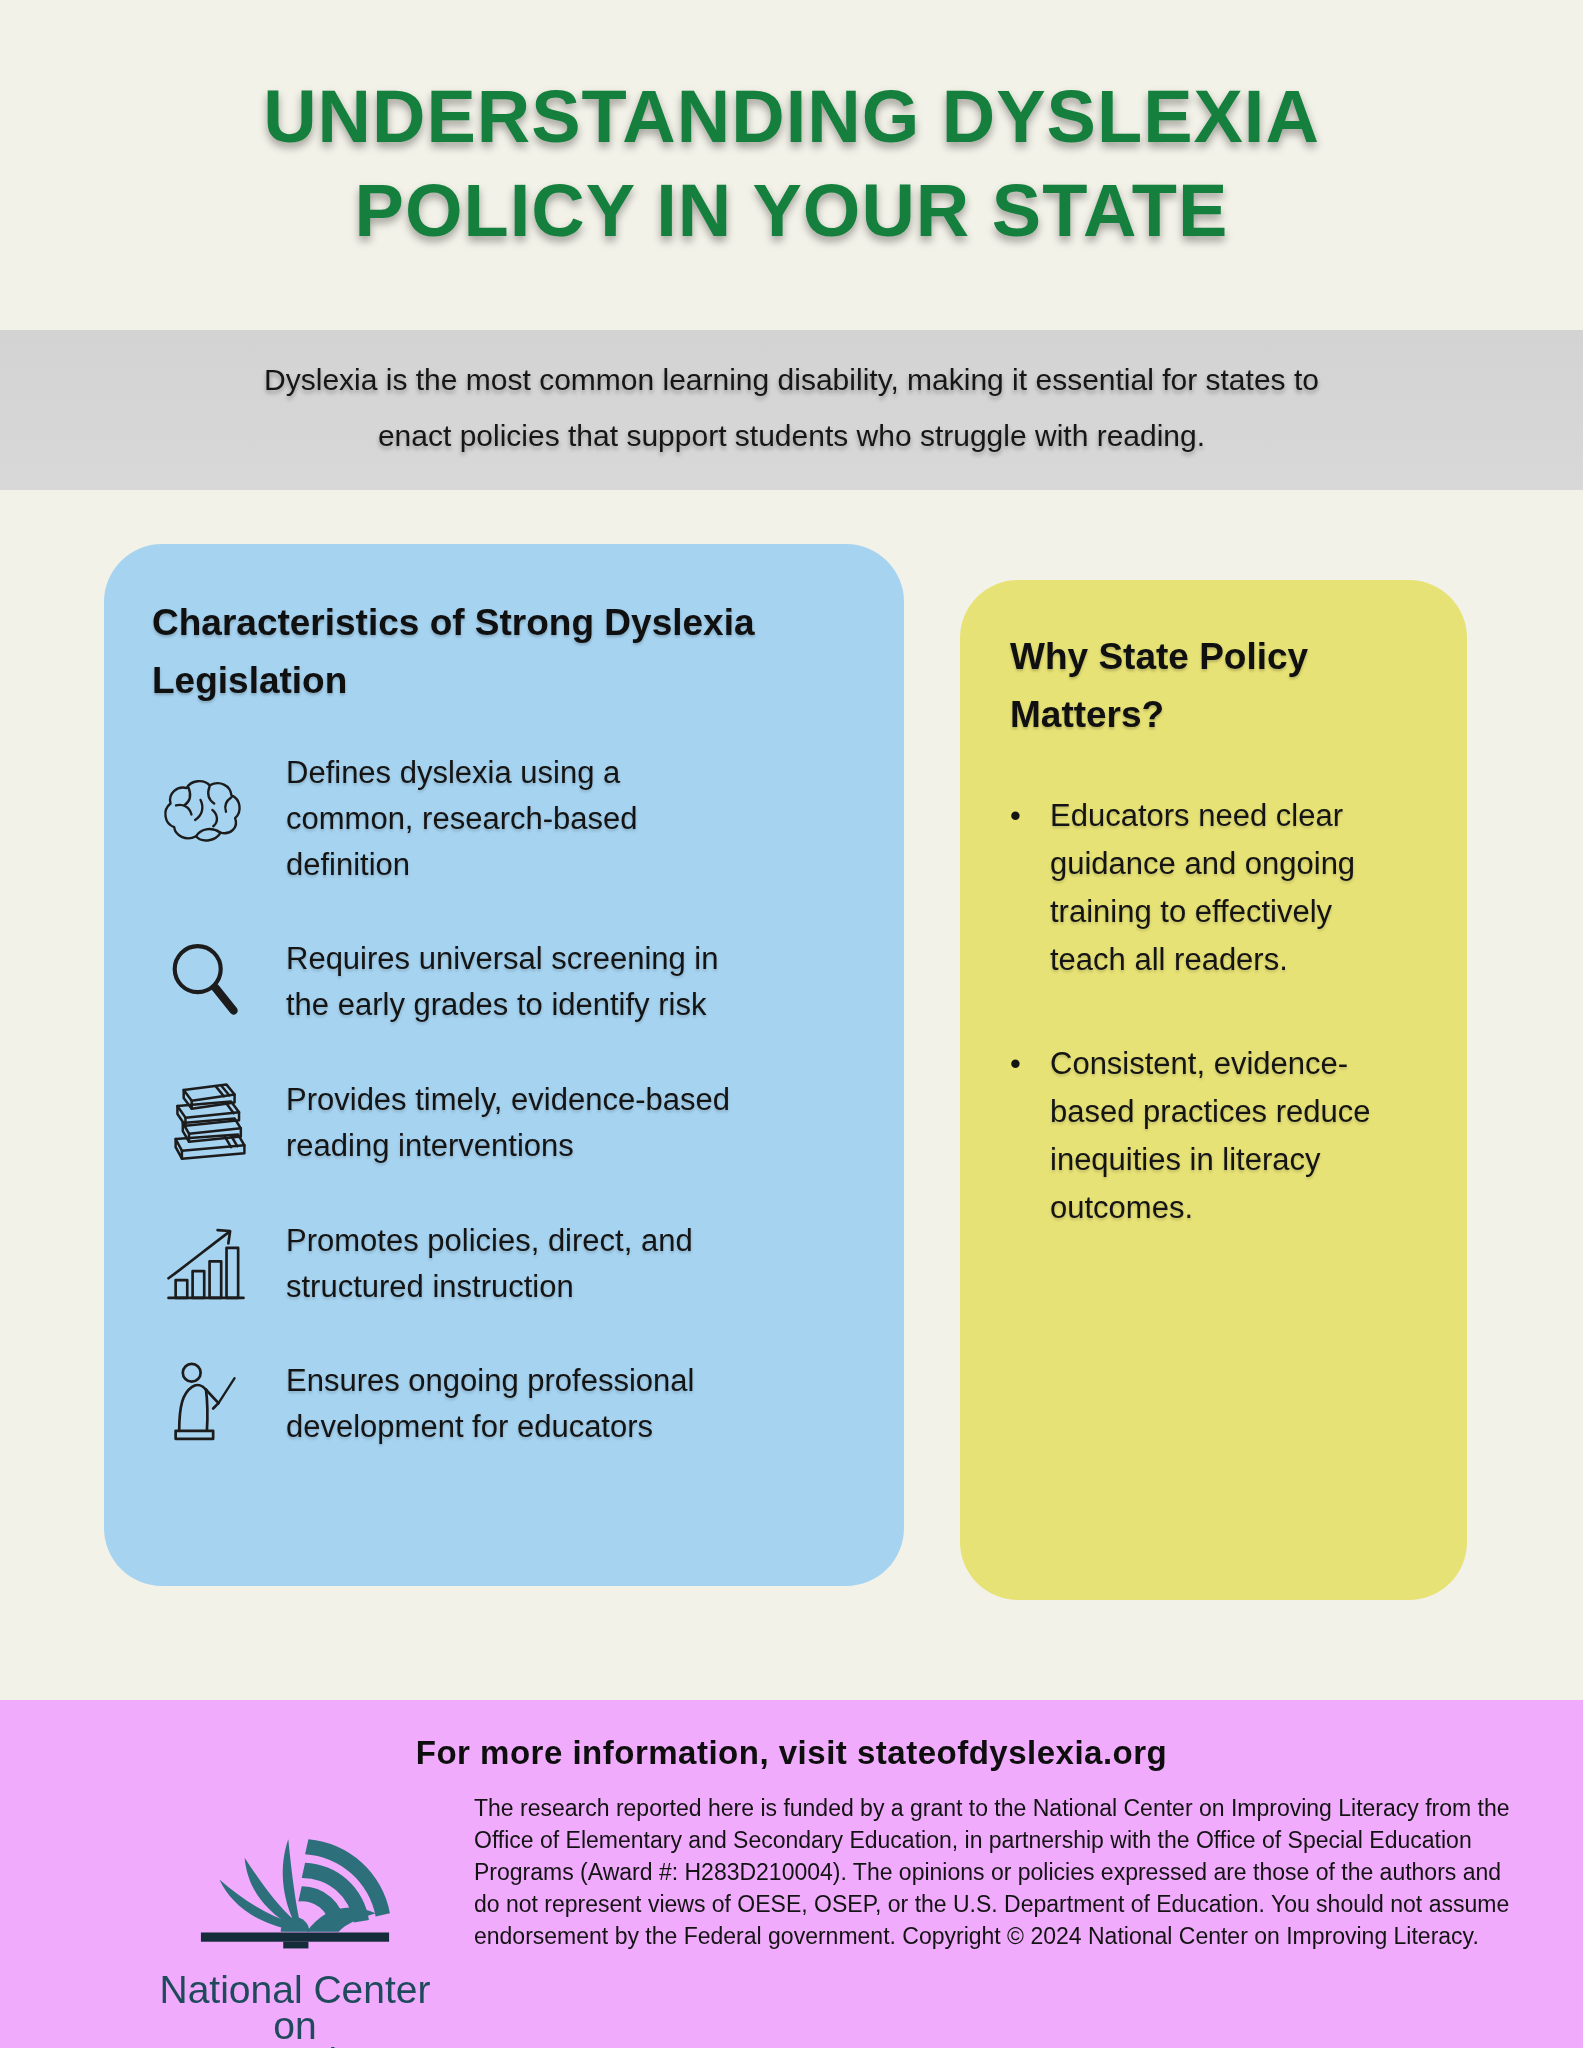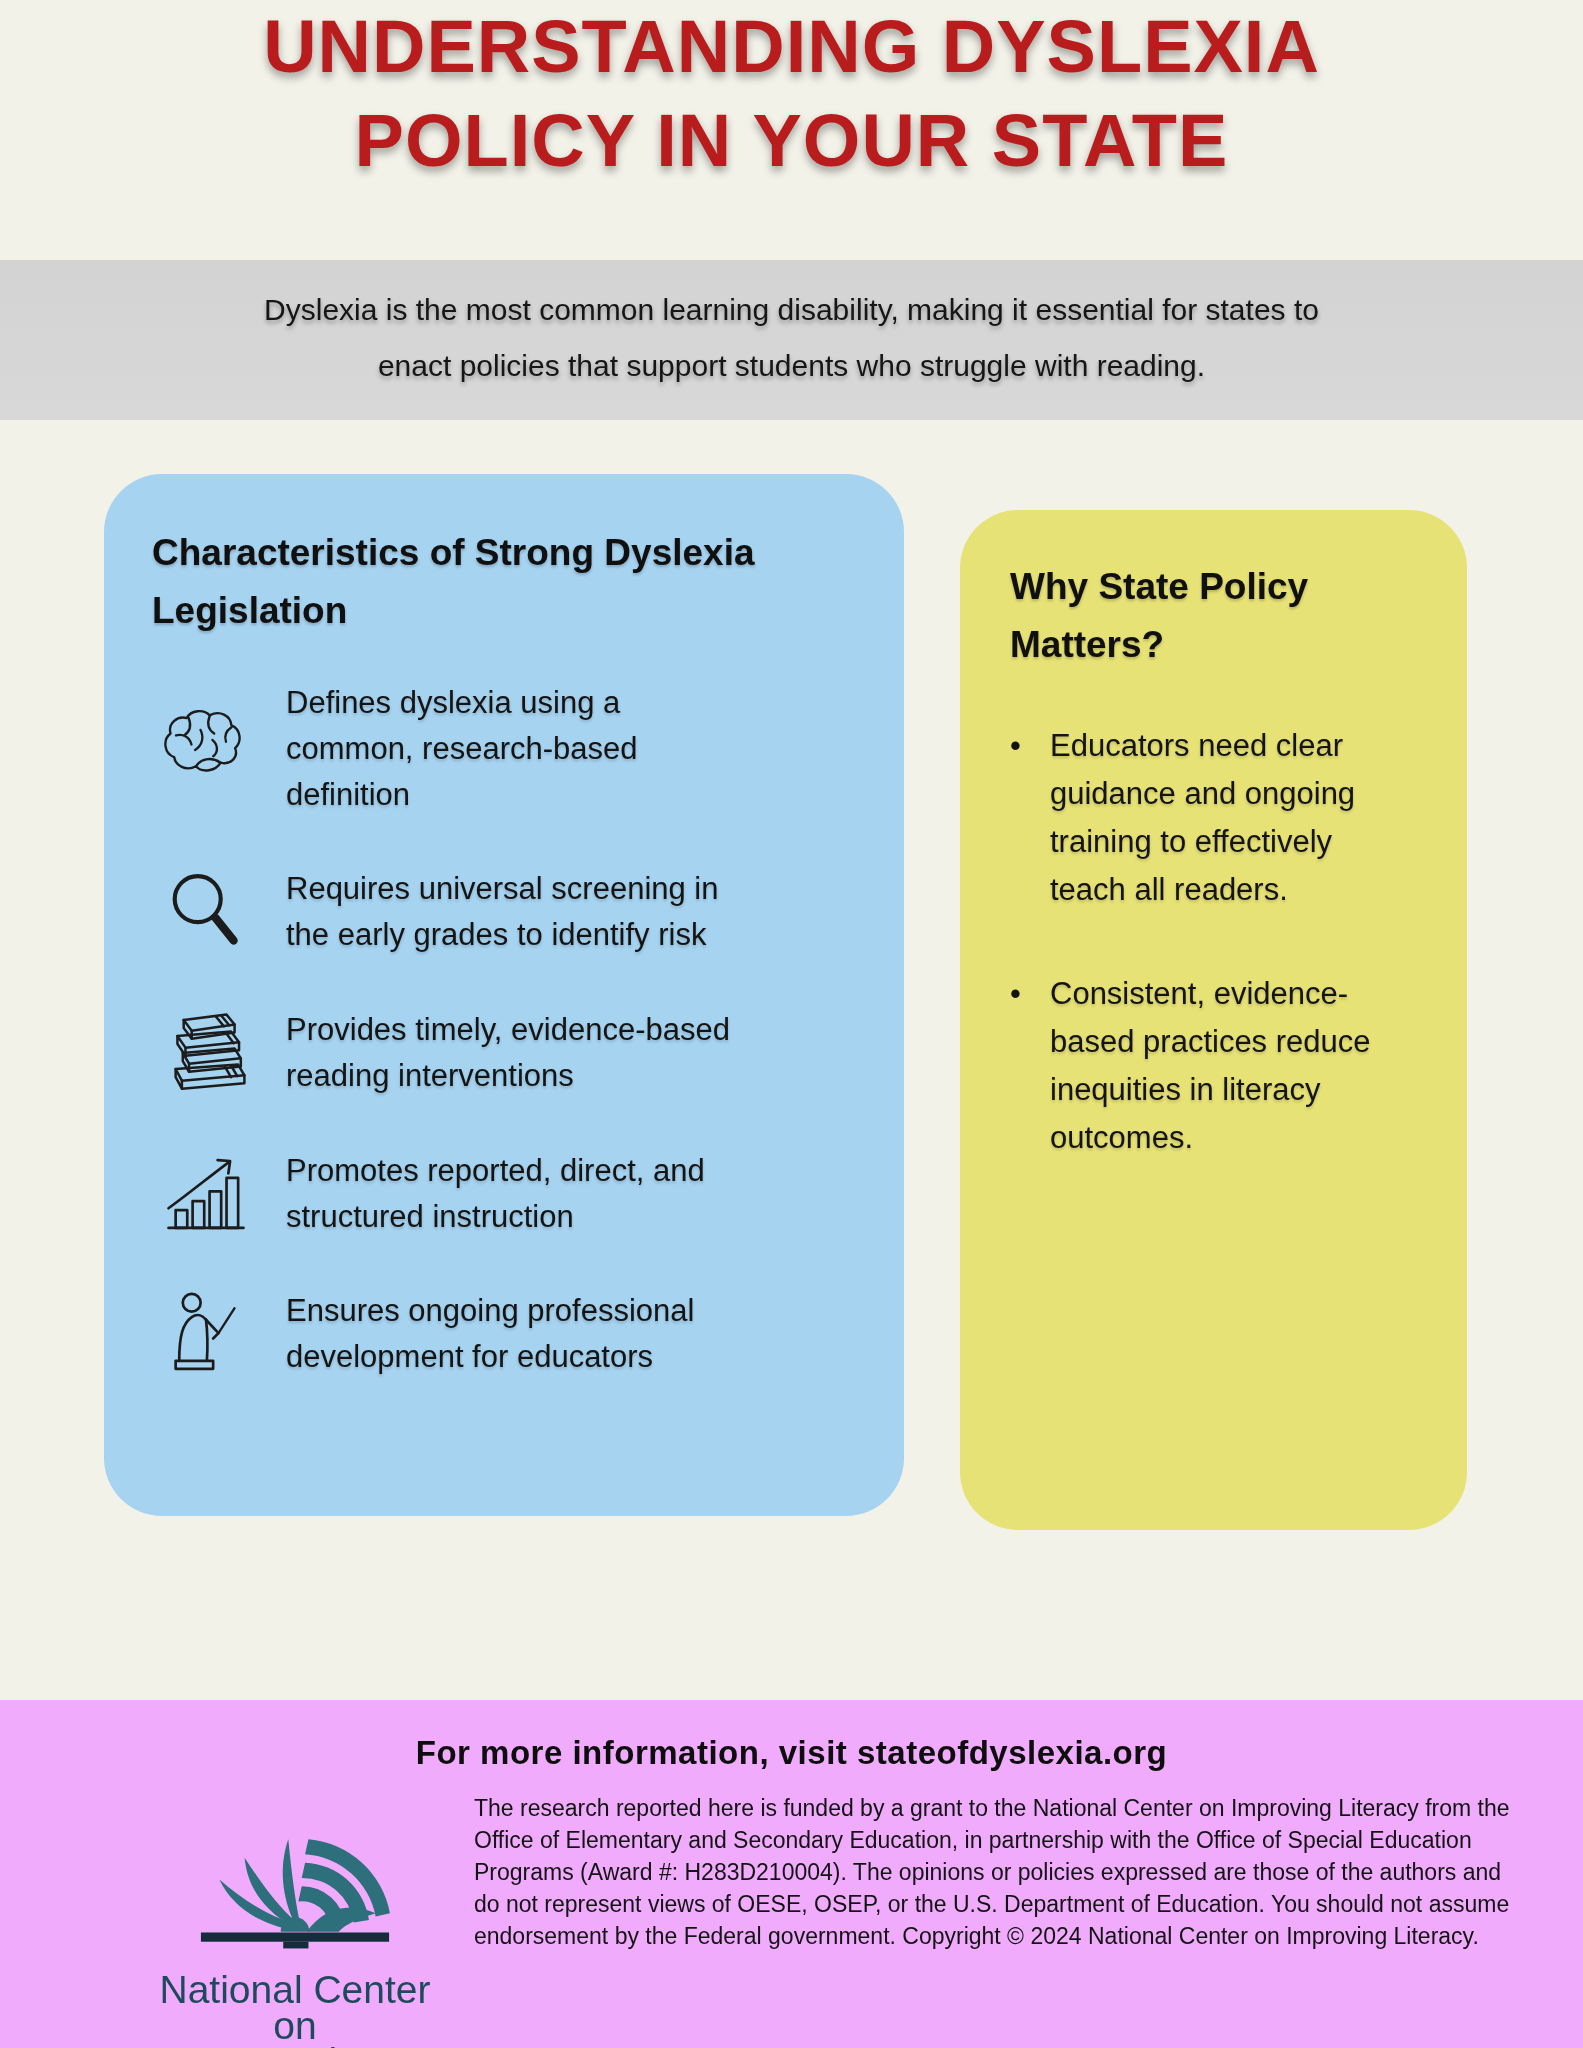--- a/index.html
+++ b/index.html
@@ -10,26 +10,27 @@
     color:#141414;
     width:1583px; height:2048px;
     overflow:hidden;
   }
   .page { width:1583px; height:2048px; background:#ffffff; }
 
   
   .cream { background:#F2F2E9; height:1700px; overflow:hidden; }
 
   .title {
+    padding-top:70px;
     text-align:center;
     font-weight:bold;
     font-size:74px;
     line-height:94px;
     letter-spacing:1px;
-    color:#b91c1c;
+    color:#15803d;
     text-shadow:0 5px 8px rgba(0,0,0,0.35);
   }
 
   .banner {
     margin-top:72px;
     width:100%;
     background:linear-gradient(#d3d3d3,#d8d8d8);
     padding:22px 0 26px 0;
     text-align:center;
   }
@@ -220,21 +221,21 @@
                 <path d="M14,88 L98,88"></path>
                 <rect x="22" y="68" width="13" height="20"></rect>
                 <rect x="41" y="58" width="13" height="30"></rect>
                 <rect x="60" y="47" width="13" height="41"></rect>
                 <rect x="79" y="32" width="13" height="56"></rect>
                 <path d="M14,66 C36,50 58,32 82,14"></path>
                 <path d="M69,12 L83,13 L81,27"></path>
               </g>
             </svg>
           </span>
-          <p>Promotes reported, direct, and structured instruction</p>
+          <p>Promotes policies, direct, and structured instruction</p>
         </div>
 
         <div class="feature">
           <span class="icon-box">
             <svg width="100" height="92" viewBox="0 0 112 100">
               <g class="line-icon" stroke-width="3">
                 <circle cx="40" cy="15" r="10"></circle>
                 <path d="M26,80 C26,52 30,38 40,31 C46,27 52,29 56,34"></path>
                 <path d="M56,34 L70,49"></path>
                 <path d="M70,49 L88,21" stroke-width="2.6"></path>

